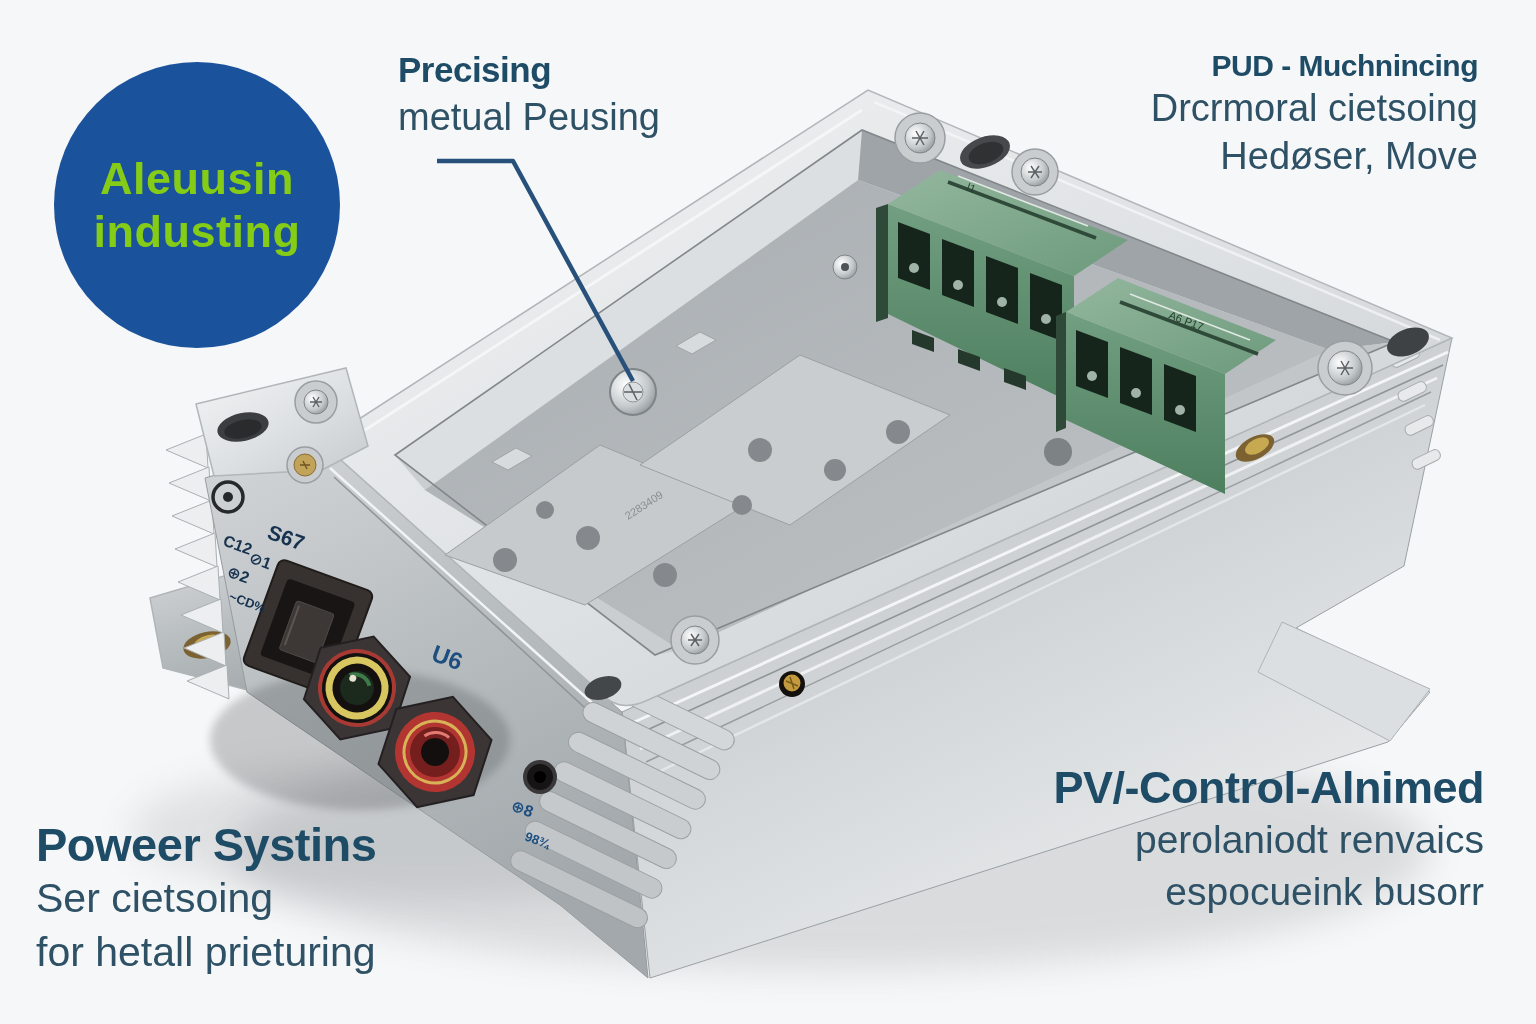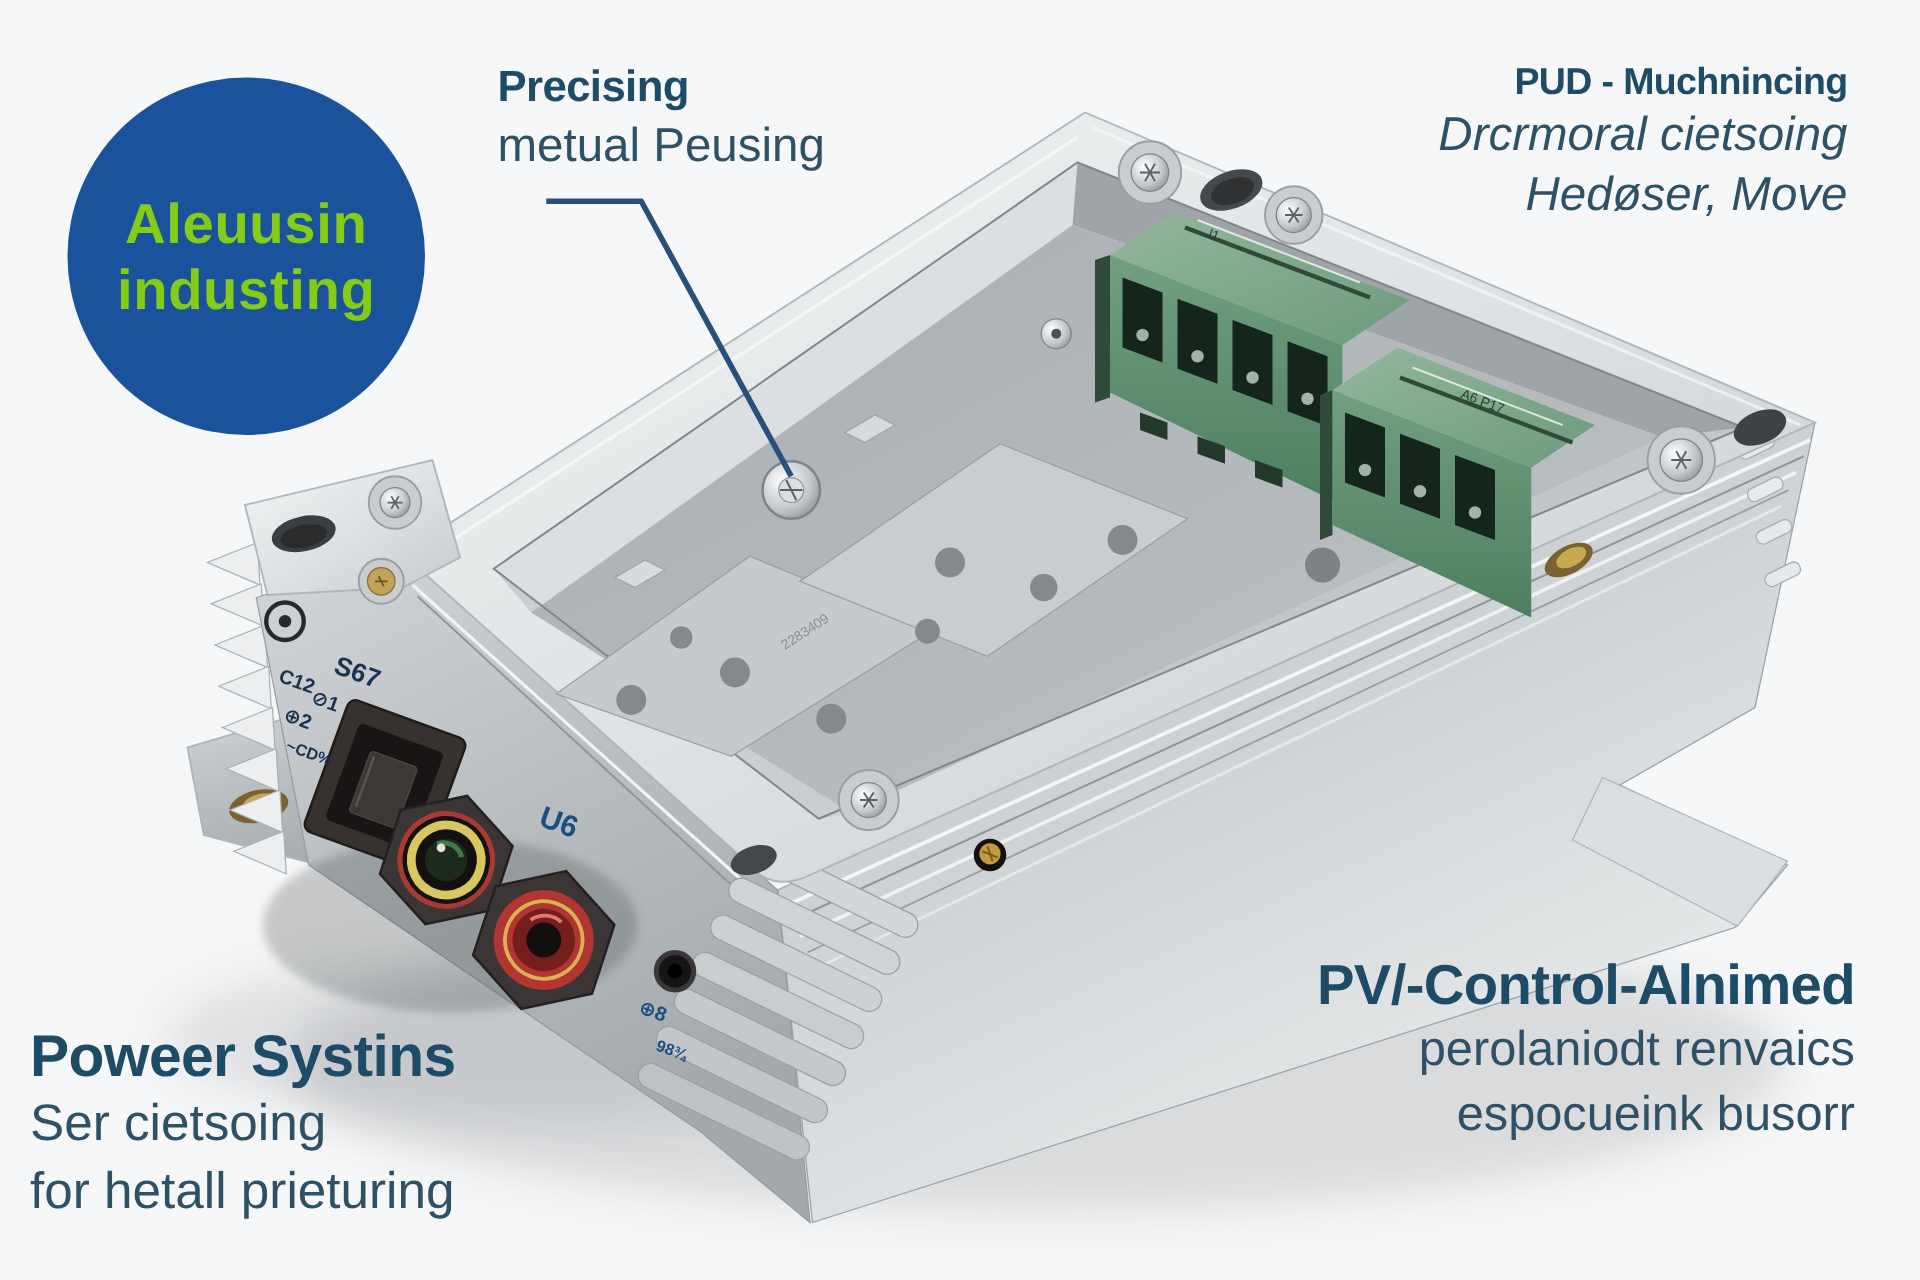--- a/index.html
+++ b/index.html
@@ -21,22 +21,22 @@
     align-items:center;justify-content:center;text-align:center;
     font-size:45px;font-weight:600;line-height:1.18;letter-spacing:0.5px;
   }
   .callout .title{font-weight:700;color:var(--heading);letter-spacing:-0.5px;line-height:1.05;}
   .callout .line{font-weight:300;color:var(--subtext);line-height:1.17;}
   .co-precision{left:398px;top:52px;}
   .co-precision .title{font-size:35px;}
   .co-precision .line{font-size:38px;margin-top:6px;}
   .co-machining{right:58px;top:50px;text-align:right;}
   .co-machining .title{font-size:30px;}
-  .co-machining .line{font-size:38px;margin-top:4px;font-style:italic;}
-  .co-power{left:24px;top:820px;}
+  .co-machining .line{font-size:38px;margin-top:4px;}
+  .co-power{left:36px;top:820px;}
   .co-power .title{font-size:47px;}
   .co-power .line{font-size:41px;margin-top:6px;}
   .co-control{right:52px;top:764px;text-align:right;}
   .co-control .title{font-size:45px;}
   .co-control .line{font-size:39px;margin-top:6px;}
 </style>
 </head>
 <body style="background: rgb(246, 247, 248);">
 
 <svg id="scene" viewBox="0 0 1536 1024">

